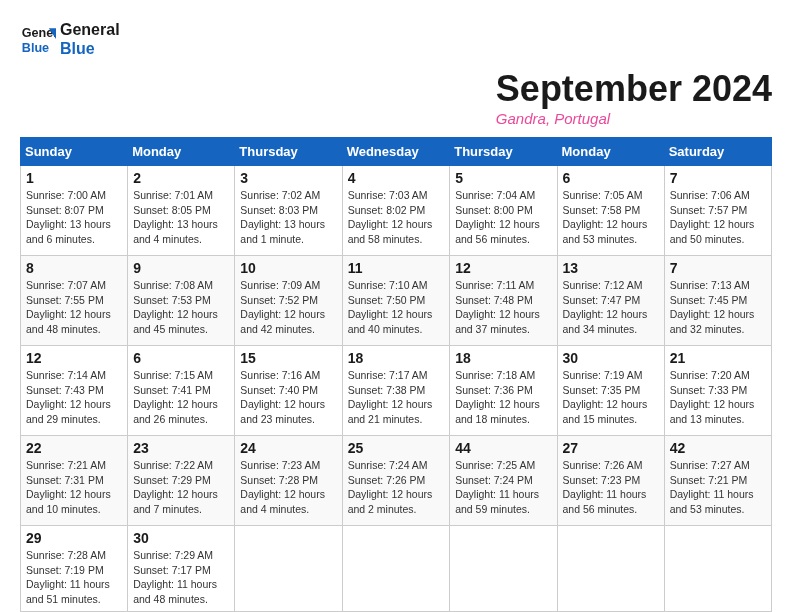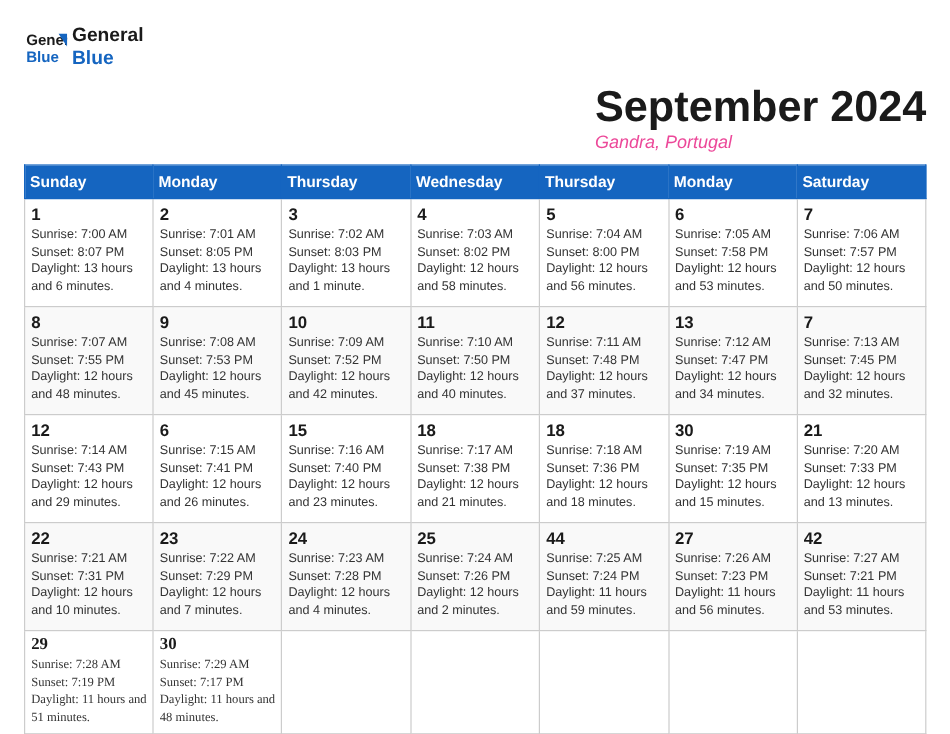--- a/index.html
+++ b/index.html
@@ -57,21 +57,20 @@
     .calendar td {
       vertical-align: top;
       border: 1px solid #ccc;
       padding: 4px 5px;
       width: 108px;
       height: 90px;
       background: #fff;
     }
     .calendar tr:last-child td {
       height: 80px;
-      font-family: Liberation Serif, serif;
     }
     .day-number {
       font-size: 14px;
       font-weight: bold;
       color: #1a1a1a;
       display: block;
       margin-bottom: 2px;
     }
     .day-info {
       color: #333;

